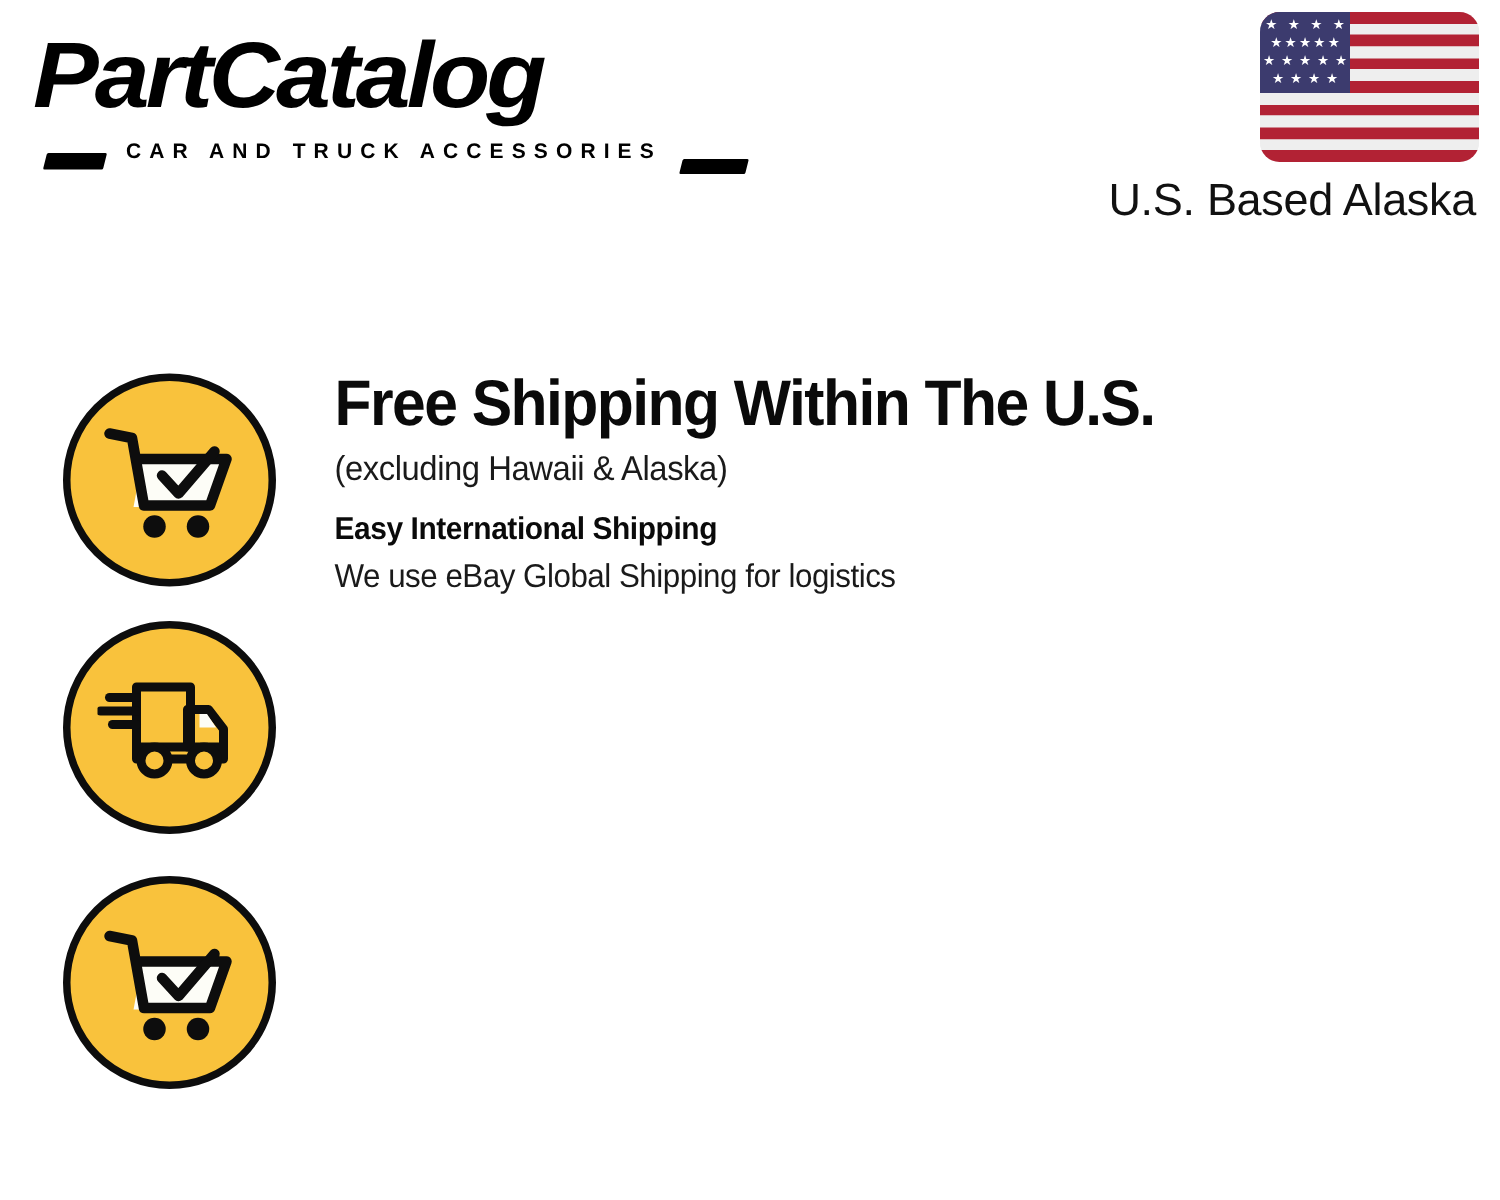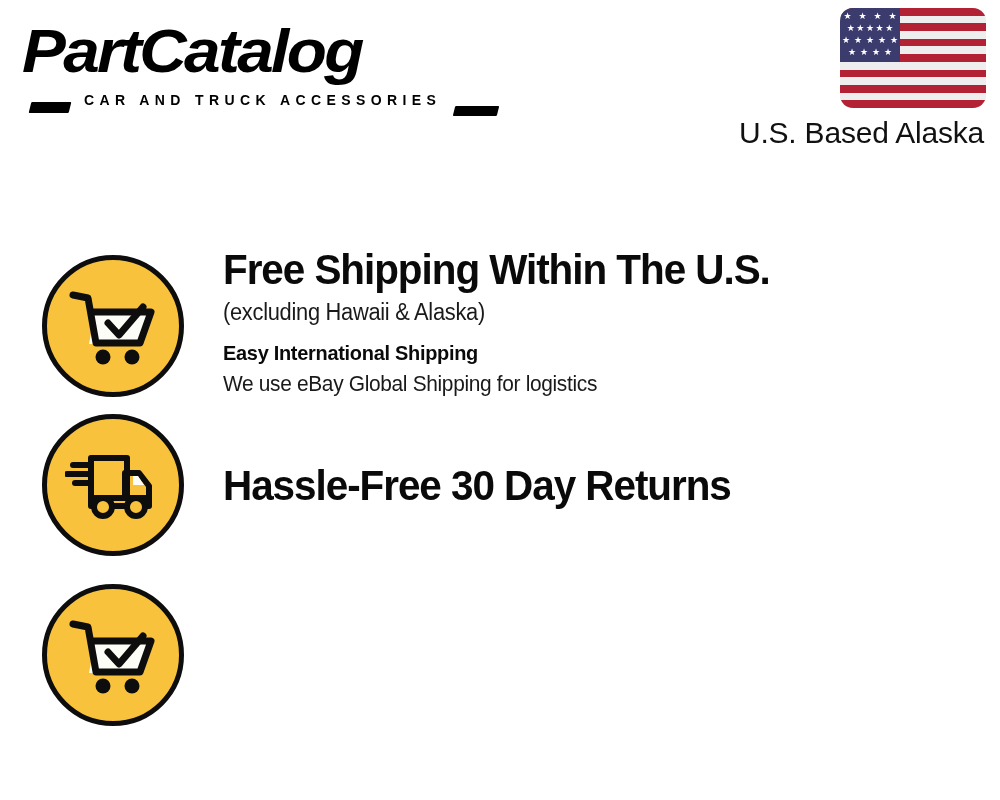--- a/index.html
+++ b/index.html
@@ -149,21 +149,21 @@
     position: absolute;
     left: 0;
     top: 232px;
     width: 1000px;
   }
   .feature-row {
     position: absolute;
     left: 0;
     width: 811px;
     display: flex;
-    align-items: flex-end;
+    align-items: center;
   }
   .feature-row.row-0 { top: 10px;  }
   .feature-row.row-1 { top: 182px; }
   .feature-row.row-2 { top: 352px; }
 
   .icon-badge {
     position: relative;
     flex: 0 0 auto;
     margin-left: 42px;
     width: 142px;
@@ -327,23 +327,20 @@
         <path d="M68 26 L73 26 L79 35 L68 35 Z" fill="#fdfdf7"></path>
         <path d="M26 8 L62 8 L62 48 L26 48 Z" fill="none" stroke="#0d0d0d" stroke-width="6" stroke-linejoin="round"></path>
         <path d="M26 48 L26 56 L84 56 L84 48" fill="none" stroke="#0d0d0d" stroke-width="6" stroke-linejoin="round"></path>
         <line x1="8" y1="15" x2="26" y2="15" stroke="#0d0d0d" stroke-width="6" stroke-linecap="round"></line>
         <line x1="2" y1="24" x2="26" y2="24" stroke="#0d0d0d" stroke-width="6" stroke-linecap="round"></line>
         <line x1="10" y1="33" x2="26" y2="33" stroke="#0d0d0d" stroke-width="6" stroke-linecap="round"></line>
         <circle cx="38" cy="57" r="9" fill="#f9c23c" stroke="#0d0d0d" stroke-width="6"></circle>
         <circle cx="71" cy="57" r="9" fill="#f9c23c" stroke="#0d0d0d" stroke-width="6"></circle>
       </svg>
     </div>
-    <div class="feature-text centered">
-      <div class="feature-title">Hassle-Free 30 Day Returns</div>
-    </div>
   </div>
 
   <div class="feature-row row-2">
     <div class="icon-badge">
       <svg width="92" height="80" viewBox="0 0 92 80" xmlns="http://www.w3.org/2000/svg">
         <path d="M22 58 L74 58 L84 26 L28 26" fill="#fdfdf7" stroke="none"></path>
         <path d="M6 9 L21 12 L29 57 L73 57 L84 26 L26 26" fill="none" stroke="#0d0d0d" stroke-width="7" stroke-linecap="round" stroke-linejoin="round"></path>
         <path d="M41 37 L52 49 L76 21" fill="none" stroke="#0d0d0d" stroke-width="7" stroke-linecap="round" stroke-linejoin="round"></path>
         <circle cx="36" cy="71" r="7.5" fill="#0d0d0d"></circle>
         <circle cx="65" cy="71" r="7.5" fill="#0d0d0d"></circle>

